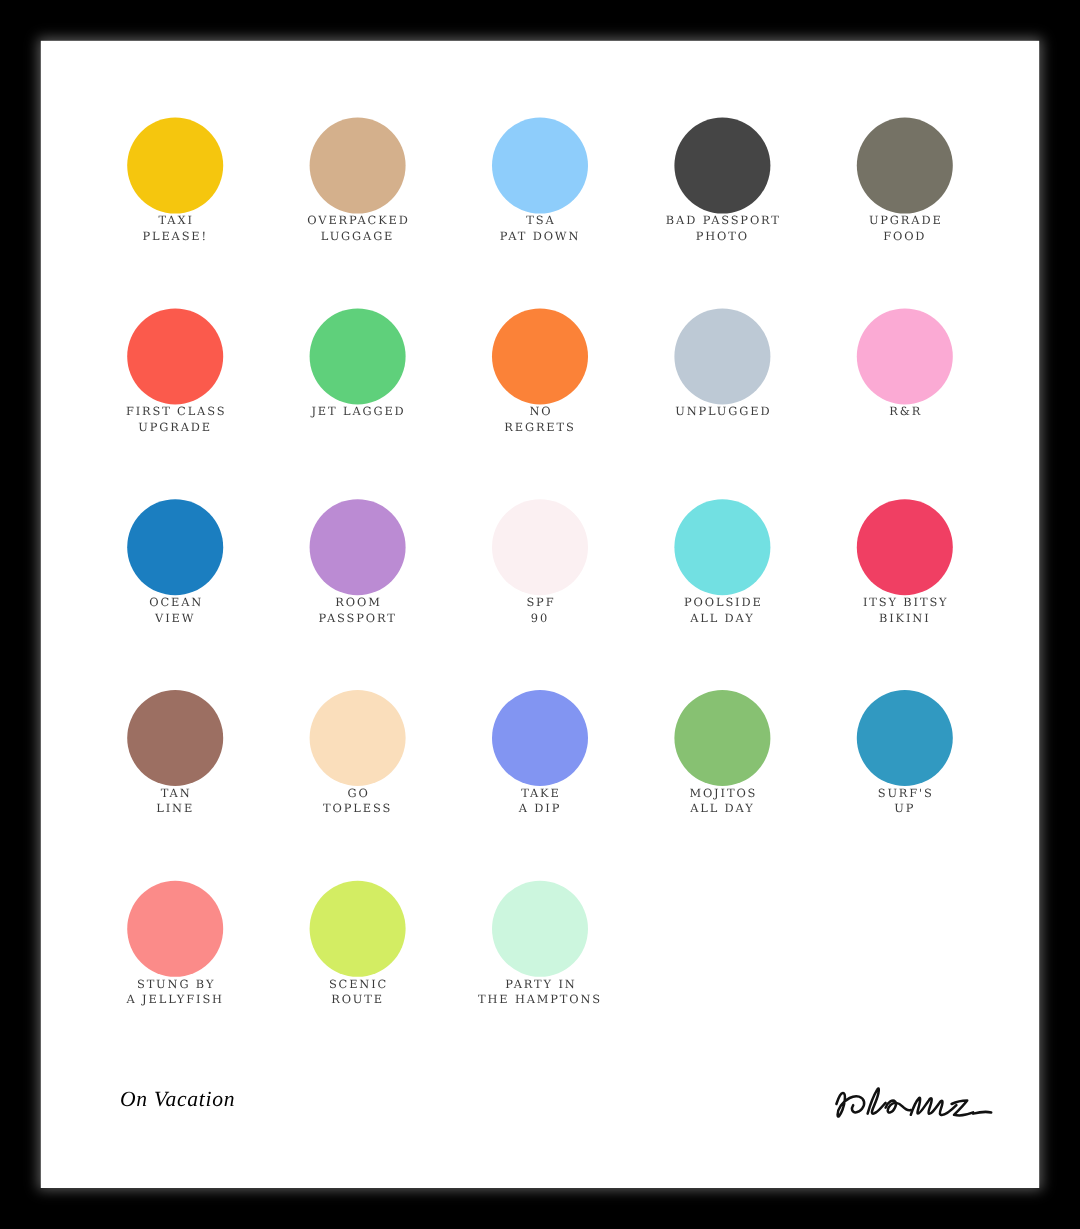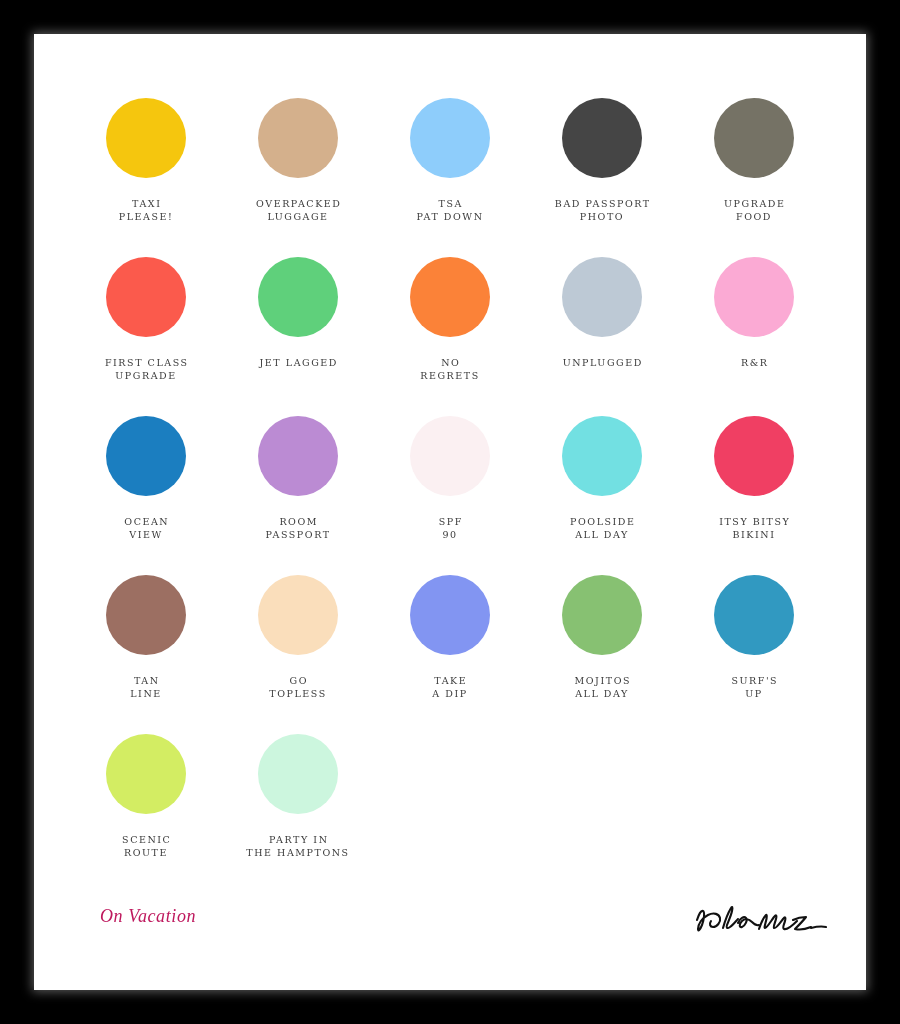--- a/index.html
+++ b/index.html
@@ -58,41 +58,40 @@
   }
 
   .swatch-dot {
     width: 80px;
     height: 80px;
     border-radius: 50%;
     flex: 0 0 auto;
   }
 
   .swatch-label {
-    margin-top: 19px;
     text-align: center;
     font-family: "DejaVu Serif", "Liberation Serif", serif;
     font-size: 9.5px;
     line-height: 13px;
     letter-spacing: 1.55px;
     color: #3b3b3b;
     white-space: pre-line;
     text-indent: 1.55px;
   }
 
   
   #poster-title {
     position: absolute;
     left: 66px;
     top: 872px;
     font-family: "Liberation Serif", "DejaVu Serif", serif;
     font-style: italic;
     font-size: 18px;
     letter-spacing: 0.6px;
-    color: #be185d;
+    color: #000000;
   }
 
   #artist-signature {
     position: absolute;
     left: 655px;
     top: 862px;
     width: 150px;
     height: 48px;
   }
   #artist-signature svg {
@@ -197,20 +196,25 @@
         </div>
         <div class="swatch-cell">
           <div class="swatch-dot" style="background: rgb(135, 193, 114);"></div>
           <div class="swatch-label">MOJITOS
 ALL DAY</div>
         </div>
         <div class="swatch-cell">
           <div class="swatch-dot" style="background: rgb(49, 153, 193);"></div>
           <div class="swatch-label">SURF'S
 UP</div>
+        </div>
+        <div class="swatch-cell">
+          <div class="swatch-dot" style="background: rgb(251, 139, 137);"></div>
+          <div class="swatch-label">STUNG BY
+A JELLYFISH</div>
         </div>
         <div class="swatch-cell">
           <div class="swatch-dot" style="background: rgb(211, 237, 99);"></div>
           <div class="swatch-label">SCENIC
 ROUTE</div>
         </div>
         <div class="swatch-cell">
           <div class="swatch-dot" style="background: rgb(204, 246, 222);"></div>
           <div class="swatch-label">PARTY IN
 THE HAMPTONS</div>

